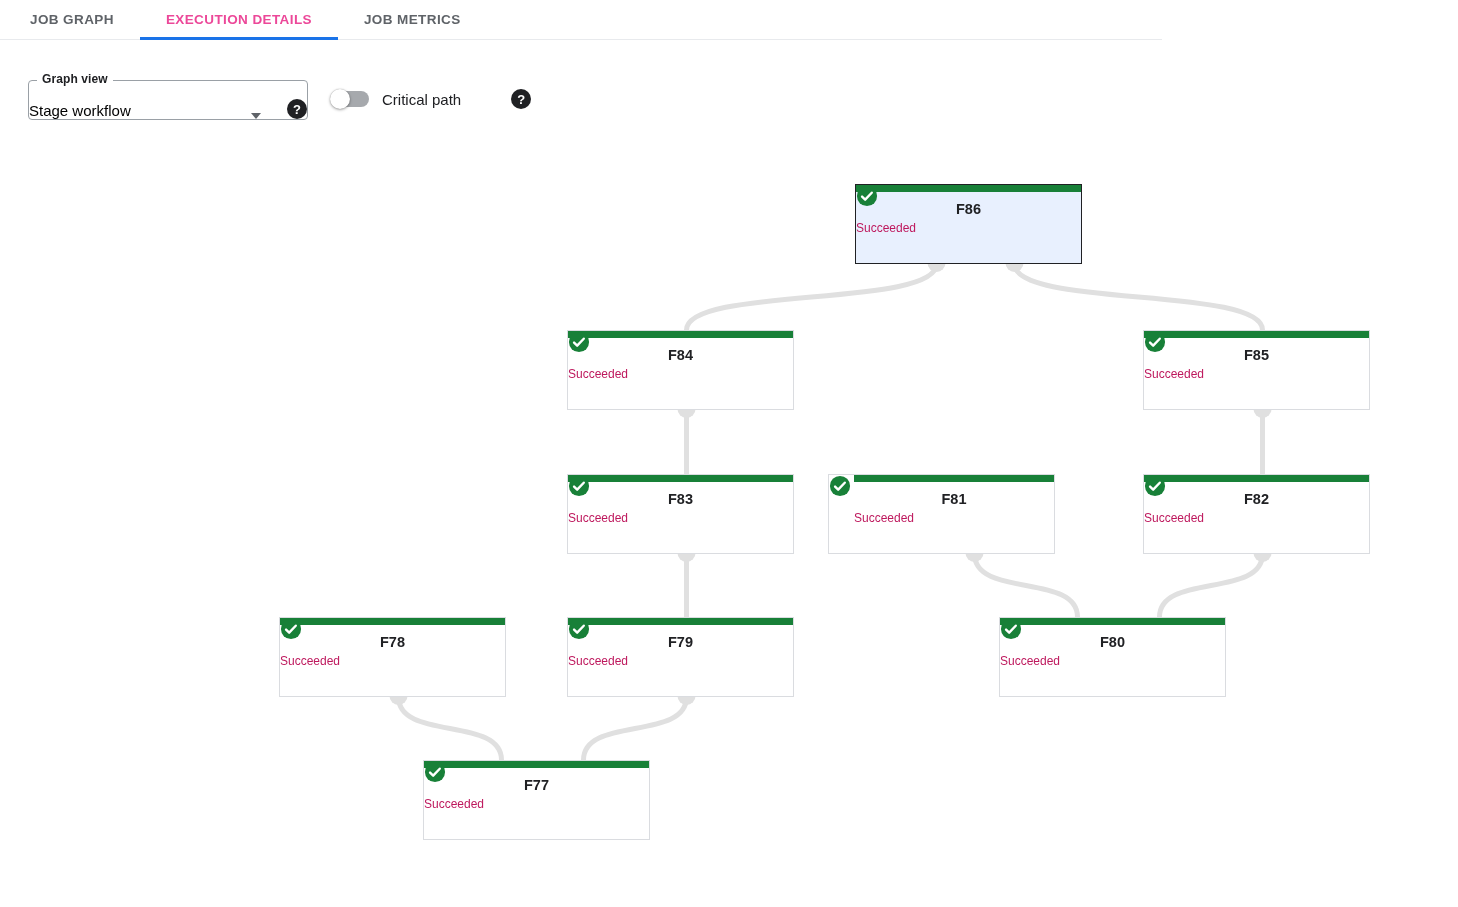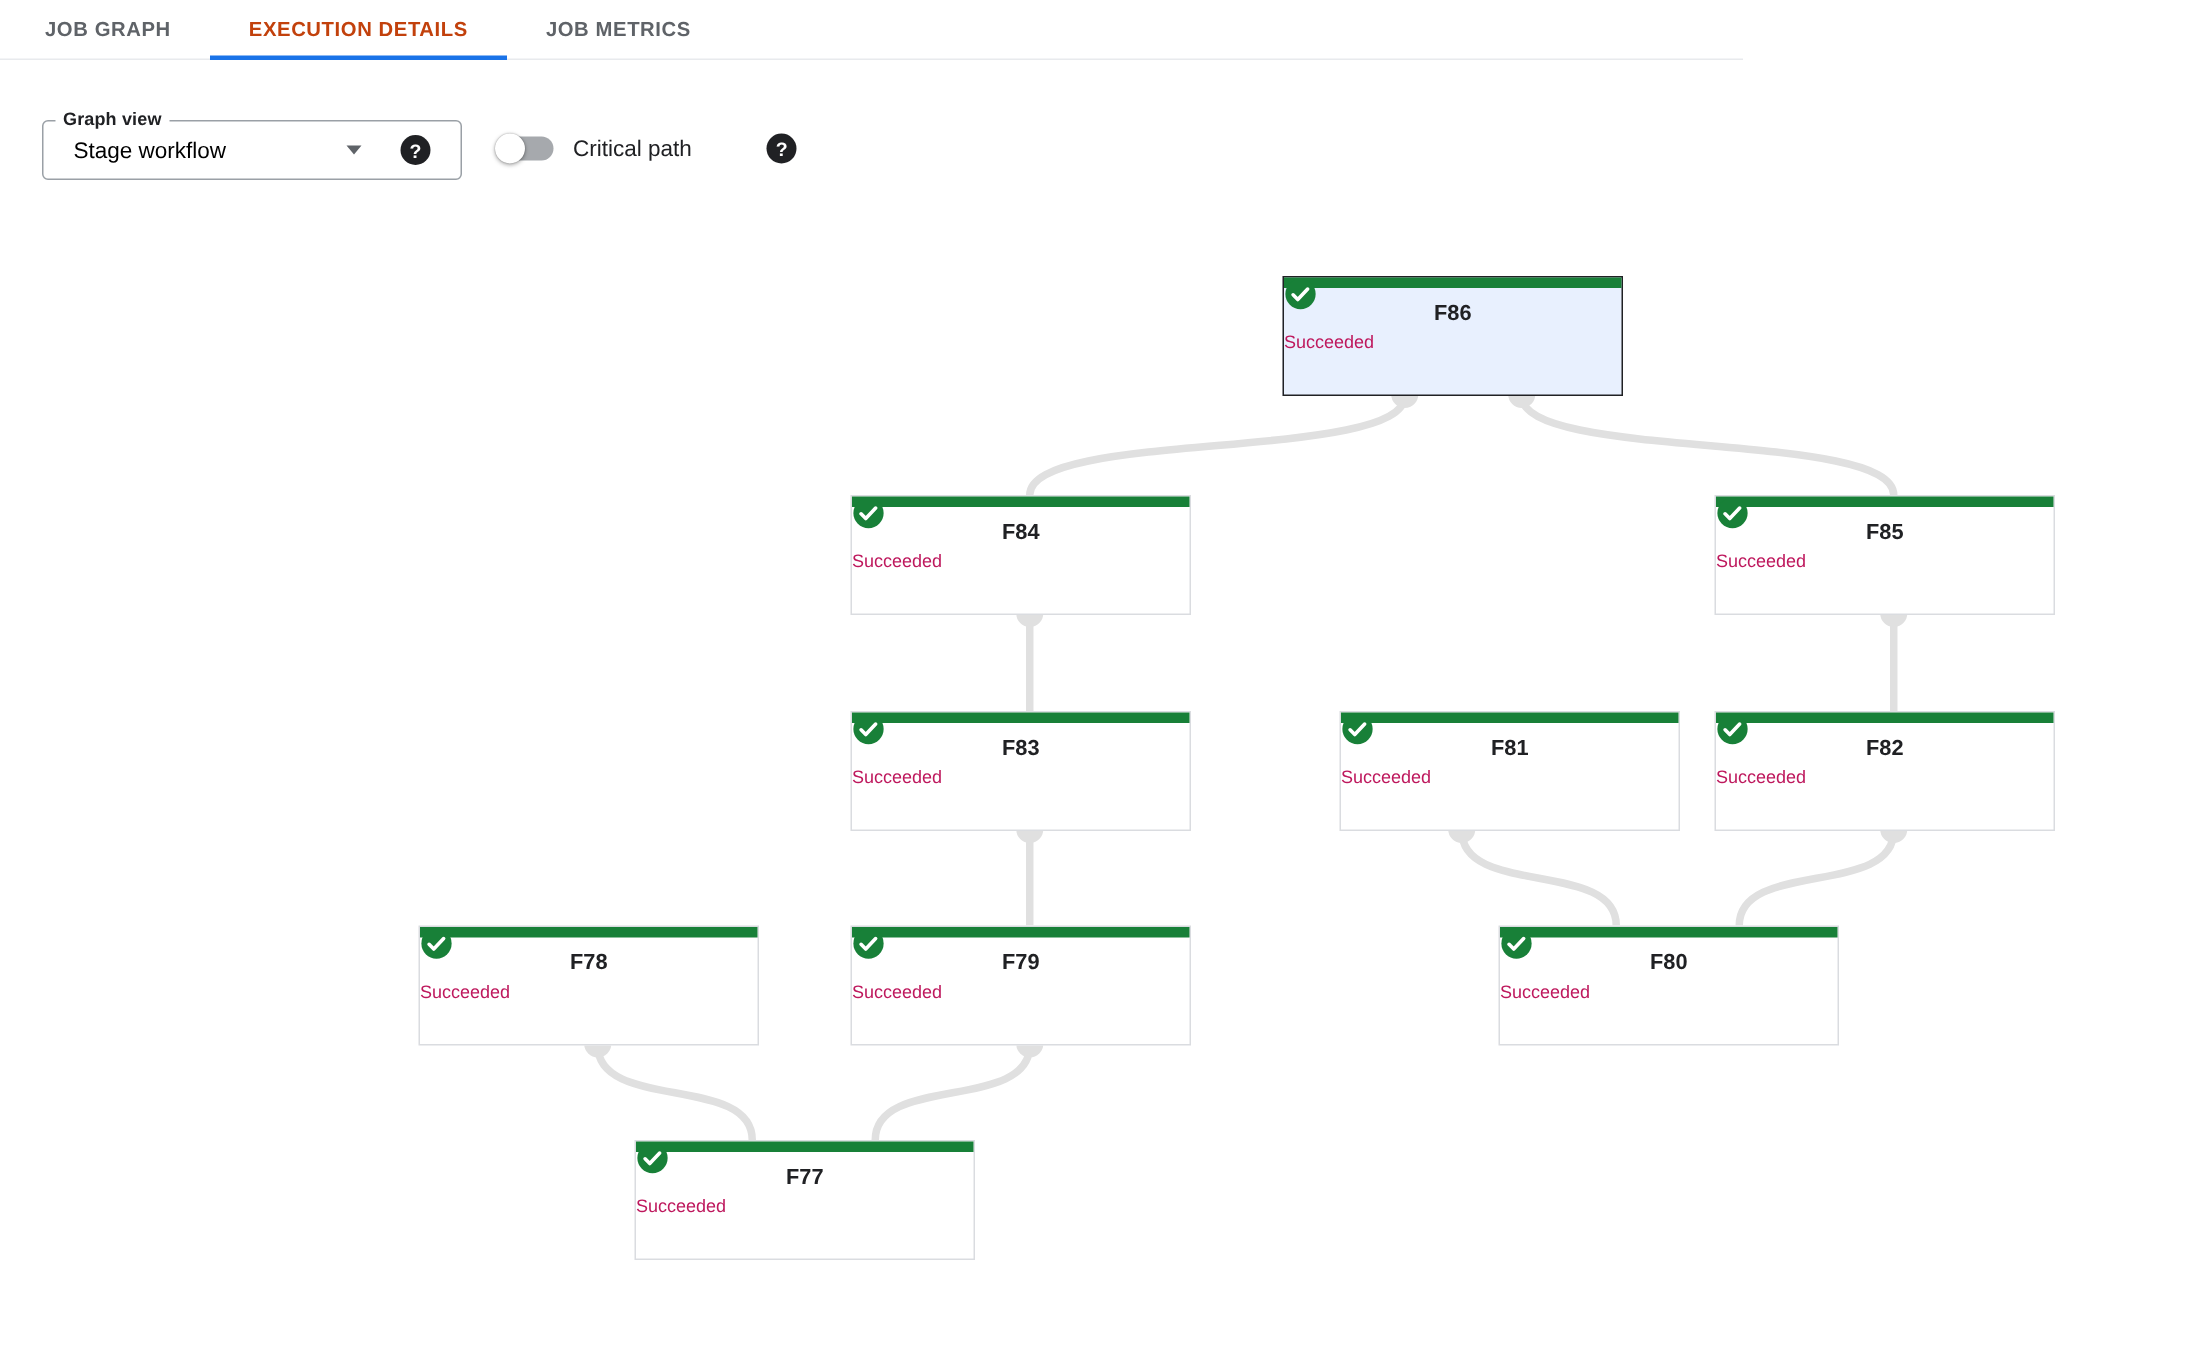--- a/index.html
+++ b/index.html
@@ -14,32 +14,32 @@
   .tabbar{
     position:absolute;left:0;top:0;width:1162px;height:40px;
     display:flex;align-items:stretch;padding-left:4px;box-sizing:border-box;
     border-bottom:1px solid #e8eaed;background:#fff;z-index:3;
   }
   .tab{
     position:relative;display:flex;align-items:center;justify-content:center;
     padding:0 26px;font-size:13.5px;font-weight:700;letter-spacing:.4px;
     color:#5f6368;cursor:pointer;white-space:nowrap;
   }
-  .tab.active{color:#c2410c;}
+  .tab.active{color:#ec4899;}
   .tab.active::after{
     content:'';position:absolute;left:0;right:0;bottom:-1px;height:3px;
     background:#1a73e8;
   }
 
   
   .controls{position:absolute;left:0;top:0;width:1458px;z-index:3;}
   .select-box{
     position:absolute;left:28px;top:80px;width:280px;height:40px;
     box-sizing:border-box;border:1px solid #9aa0a6;border-radius:4px;
-    display:flex;align-items:center;padding:0 20px;background:#fff;cursor:pointer;
+    display:flex;align-items:flex-end;padding:0 0;background:#fff;cursor:pointer;
   }
   .select-label{
     position:absolute;top:-9px;left:8px;background:#fff;padding:0 5px;
     font-size:12px;font-weight:700;color:#202124;letter-spacing:.1px;
   }
   .select-value{flex:1;font-size:15px;color:#000000;}
   .caret{
     width:0;height:0;border-left:5px solid transparent;border-right:5px solid transparent;
     border-top:6px solid #5f6368;margin-right:26px;
   }
@@ -131,21 +131,21 @@
     </div>
     <div class="node" style="left: 567px; top: 474px;">
       <div class="node-bar"></div>
       <svg class="node-check" viewBox="0 0 24 24">
         <circle cx="12" cy="12" r="11" fill="#188038"></circle>
         <path d="M6.6 12.6l3.4 3.4 7.2-7.6" stroke="#fff" stroke-width="2.6" fill="none" stroke-linecap="round" stroke-linejoin="round"></path>
       </svg>
       <div class="node-title">F83</div>
       <div class="node-status">Succeeded</div>
     </div>
-    <div class="node" style="left: 893px; top: 474px;">
+    <div class="node" style="left: 828px; top: 474px; padding-left: 25px;">
       <div class="node-bar"></div>
       <svg class="node-check" viewBox="0 0 24 24">
         <circle cx="12" cy="12" r="11" fill="#188038"></circle>
         <path d="M6.6 12.6l3.4 3.4 7.2-7.6" stroke="#fff" stroke-width="2.6" fill="none" stroke-linecap="round" stroke-linejoin="round"></path>
       </svg>
       <div class="node-title">F81</div>
       <div class="node-status">Succeeded</div>
     </div>
     <div class="node" style="left: 1143px; top: 474px;">
       <div class="node-bar"></div>

